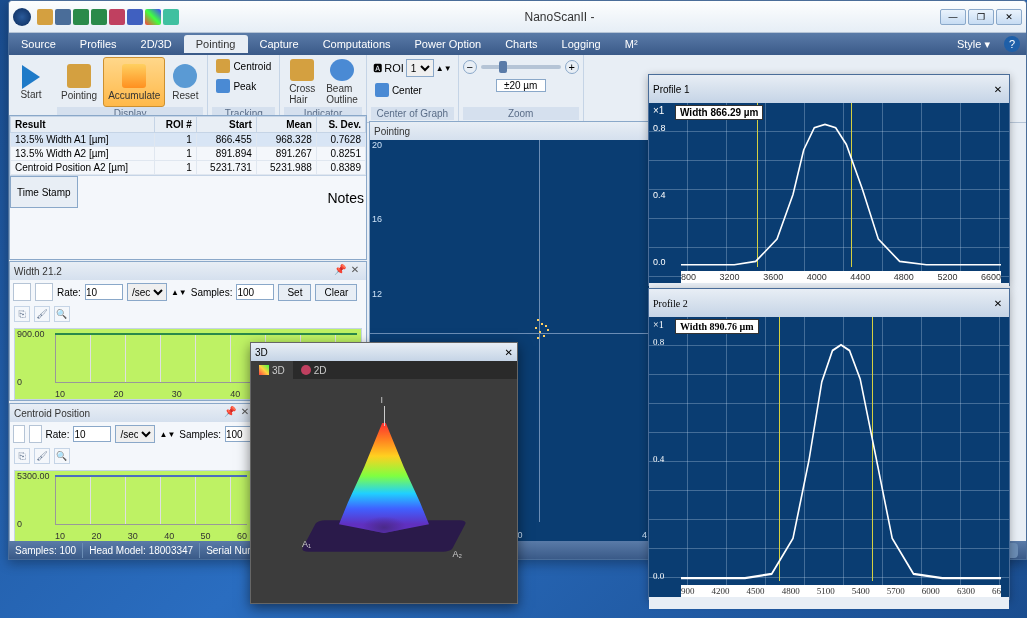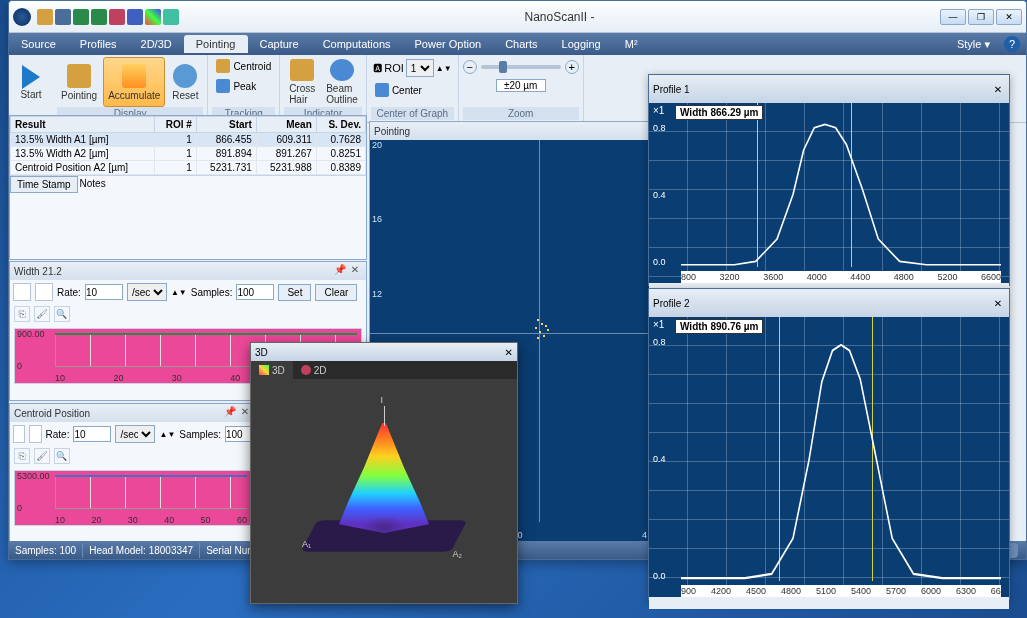--- a/index.html
+++ b/index.html
@@ -47,55 +47,55 @@
 
 .results-panel { left: 0; top: 0; width: 358px; height: 145px; }
 .results-table { width: 100%; font-size: 10px; border-collapse: collapse; }
 .results-table th { background: #e8eef5; border: 1px solid #c5d4e6; padding: 2px 4px; text-align: left; font-weight: bold; }
 .results-table th.right { text-align: right; }
 .results-table td { border: 1px solid #e0e7f0; padding: 1px 4px; }
 .results-table td.right { text-align: right; }
 .results-table tr.sel { background: #d8e5f5; }
 .notes-row { display: flex; border-top: 1px solid #c5d4e6; }
 .notes-row .ts-btn { padding: 2px 6px; border: 1px solid #8aa8c9; background: #e8eef5; font-size: 10px; cursor: pointer; }
-.notes-row .notes-label { flex: 1; text-align: left; font-size: 10px; padding: 2px; }
+.notes-row .notes-label { flex: 1; text-align: right; font-size: 14px; padding: 2px; margin-top: 12px; }
 .notes-text { width: 100%; height: 40px; border: 1px solid #c5d4e6; padding: 4px; font-size: 10px; resize: none; }
 
 .width-panel { left: 0; top: 146px; width: 358px; height: 140px; }
 .centroid-panel { left: 0; top: 288px; width: 248px; height: 140px; }
 
 .chart-toolbar { display: flex; align-items: center; gap: 4px; padding: 3px; height: 24px; }
 .chart-toolbar .sq-btn { width: 18px; height: 18px; border: 1px solid #b5c4d6; background: #fff; cursor: pointer; }
 .chart-toolbar label { font-size: 10px; }
 .chart-toolbar input { width: 38px; height: 16px; font-size: 10px; border: 1px solid #8aa8c9; }
 .chart-toolbar select { width: 40px; height: 18px; font-size: 10px; border: 1px solid #8aa8c9; }
 .chart-toolbar .btn { padding: 2px 8px; border: 1px solid #8aa8c9; background: #e8eef5; font-size: 10px; cursor: pointer; }
 .mini-toolbar { display: flex; gap: 4px; padding: 2px 4px; height: 20px; }
 .mini-toolbar .tool { width: 16px; height: 16px; border: 1px solid #c5d4e6; cursor: pointer; font-size: 9px; text-align: center; line-height: 14px; color: #5a6d88; }
 
-.strip-chart { position: relative; height: 56px; background: #ec4899; margin: 4px; border: 1px solid #c5d4e6; }
+.strip-chart { position: relative; height: 72px; background: #bef264; margin: 4px; border: 1px solid #c5d4e6; }
 .strip-chart .y0, .strip-chart .y1 { position: absolute; left: 2px; font-size: 9px; color: #333; }
 .strip-chart .y1 { top: 0; } .strip-chart .y0 { bottom: 12px; }
 .strip-chart .grid { position: absolute; left: 40px; right: 4px; top: 4px; bottom: 16px; border-left: 1px solid #999; border-bottom: 1px solid #999; background: repeating-linear-gradient(to right, transparent, transparent 34px, #e0e0e0 34px, #e0e0e0 35px); }
 .strip-chart .data { position: absolute; left: 40px; right: 4px; top: 4px; height: 2px; background: #2a8a4a; }
 .strip-chart .xticks { position: absolute; left: 40px; right: 4px; bottom: 0; display: flex; justify-content: space-between; font-size: 9px; color: #333; }
 
 .pointing-panel { left: 360px; top: 6px; width: 283px; height: 422px; }
 .pointing-canvas { background: #0a3d72; height: calc(100% - 18px); position: relative; }
 .pointing-canvas .axis-line { position: absolute; background: #6b8db5; }
 .pointing-canvas .hline { left: 0; right: 0; height: 1px; top: 48%; }
 .pointing-canvas .vline { top: 0; bottom: 20px; width: 1px; left: 60%; }
 .pointing-canvas .dots { position: absolute; left: 58%; top: 44%; width: 20px; height: 24px; }
 .pointing-canvas .dot { position: absolute; width: 2px; height: 2px; background: #ffd060; }
 .pointing-canvas .yticks { position: absolute; left: 2px; top: 0; bottom: 20px; display: flex; flex-direction: column; justify-content: space-between; font-size: 9px; color: #cde2f7; }
 .pointing-canvas .xticks { position: absolute; left: 20px; right: 4px; bottom: 2px; display: flex; justify-content: space-between; font-size: 9px; color: #cde2f7; }
 
 .profile-panel { position: absolute; width: 362px; background: #f4f7fb; border: 1px solid #4a6d99; box-shadow: 0 2px 8px rgba(0,0,0,0.3); }
 .profile-panel.p1 { left: 648px; top: 74px; height: 212px; }
-.profile-panel.p2 { left: 648px; top: 288px; height: 312px; }
+.profile-panel.p2 { left: 648px; top: 288px; height: 312px; font-family: Liberation Serif, serif; }
 .profile-head { height: 18px; background: linear-gradient(#e8eef5,#c5d4e6); display: flex; align-items: center; padding: 14px 4px; font-size: 10px; }
 .profile-head .title { flex: 1; }
 .profile-head .close { width: 14px; cursor: pointer; text-align: center; }
 .profile-canvas { background: #0a3d72; height: calc(100% - 18px); position: relative; }
 .profile-canvas .width-label { position: absolute; left: 26px; top: 2px; background: #fff; border: 1px solid #333; padding: 1px 4px; font-size: 10px; font-weight: bold; z-index:2;}
 .profile-canvas .scale-label { position: absolute; left: 4px; top: 2px; color: #fff; font-size: 10px; }
 .profile-canvas .gauss { position: absolute; left: 32px; right: 8px; top: 8px; bottom: 28px; }
 .profile-canvas .grid-lines { position: absolute; inset: 0; background:
   repeating-linear-gradient(to right, transparent, transparent 38px, rgba(200,220,240,0.3) 38px, rgba(200,220,240,0.3) 39px),
   repeating-linear-gradient(to bottom, transparent, transparent 28px, rgba(200,220,240,0.3) 28px, rgba(200,220,240,0.3) 29px);
@@ -263,21 +263,21 @@
           <th class="right">Start</th>
           <th class="right">Mean</th>
           <th class="right">S. Dev.</th>
         </tr>
           </thead>
         <tbody id="results-body">
             <tr class="sel">
               <td>13.5% Width A1 [µm]</td>
               <td class="right">1</td>
               <td class="right">866.455</td>
-              <td class="right">609.311</td>
+              <td class="right">968.328</td>
               <td class="right">0.7628</td>
             </tr>
             <tr>
               <td>13.5% Width A2 [µm]</td>
               <td class="right">1</td>
               <td class="right">891.894</td>
               <td class="right">891.267</td>
               <td class="right">0.8251</td>
             </tr>
             <tr>

